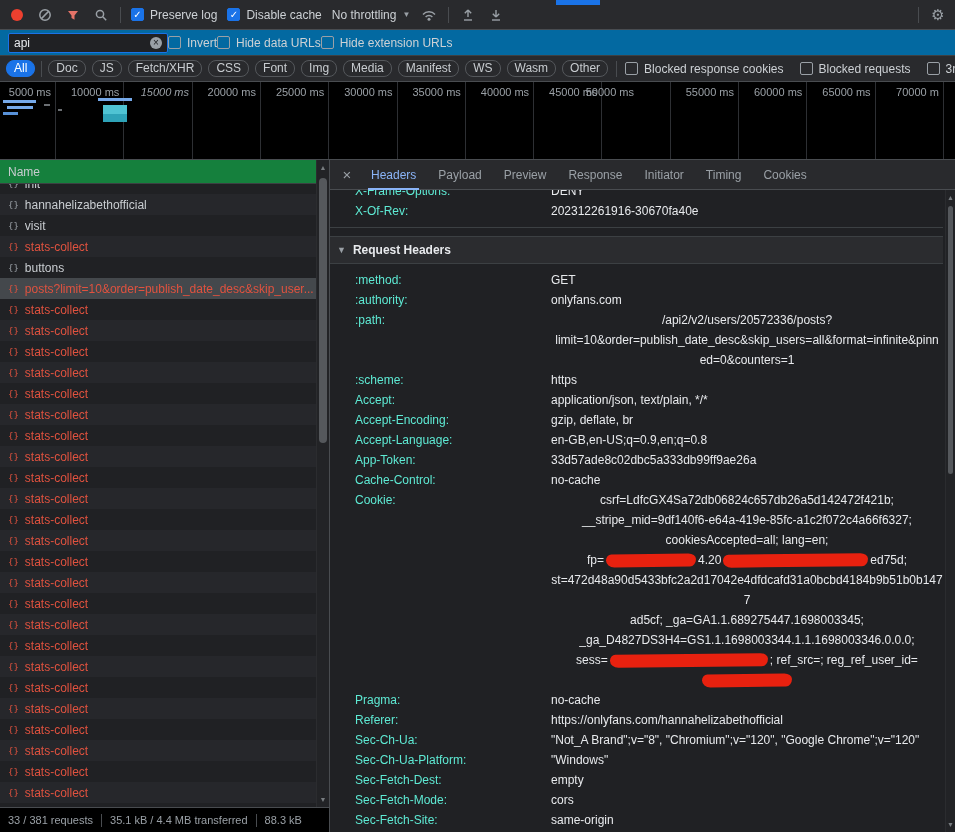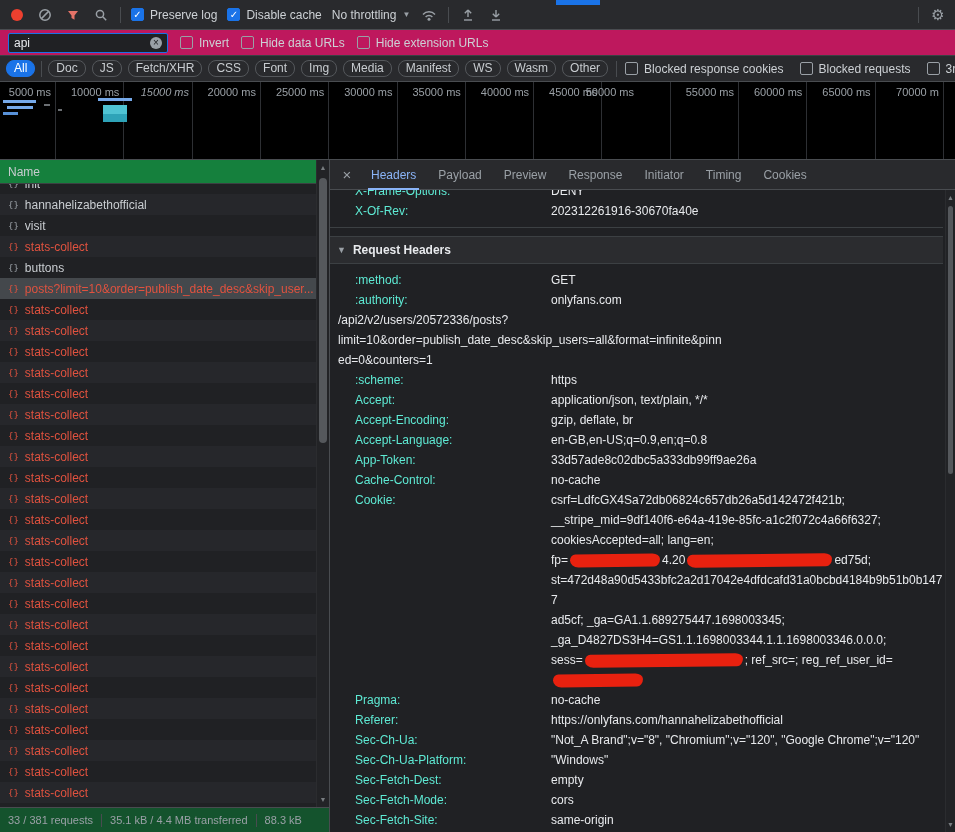--- a/index.html
+++ b/index.html
@@ -21,22 +21,22 @@
               display:inline-flex; align-items:center; justify-content:center; font-size:10px; line-height:1; color:transparent; }
   .checkbox.checked { background:var(--accent-blue,#1a73e8); border-color:var(--accent-blue,#1a73e8); color:#fff; }
   .cb-item { display:flex; align-items:center; gap:6px; color:#cdd1d5; white-space:nowrap; }
   .dropdown { display:flex; align-items:center; gap:6px; color:#cdd1d5; }
   .caret { font-size:8px; color:#9aa0a6; }
   .spacer { flex:1; }
   .gear { font-size:15px; color:#9aa0a6; }
   .top-artifact { position:absolute; left:556px; top:0; width:44px; height:5px; background:var(--accent-blue,#1a73e8); z-index:5; }
 
   
-  .filter-row { height:26px; background:#be185d; border-bottom:1px solid #3c4043;
-                display:flex; align-items:center; gap:12px; padding:0 8px; }
+  .filter-row { height:26px; background:#0369a1; border-bottom:1px solid #3c4043;
+                display:flex; align-items:center; gap:0; padding:0 8px; }
   .filter-input { display:flex; align-items:center; width:160px; height:20px; gap:4px;
                   border:1px solid var(--accent-blue,#1a73e8); border-radius:2px; background:#202124; padding:0 5px; }
   .filter-input input { flex:1; min-width:0; background:transparent; border:none; outline:none; color:#e8eaed;
                         font:12px "Liberation Sans","DejaVu Sans",sans-serif; }
   .clear-circle { width:12px; height:12px; border-radius:50%; background:#9aa0a6; color:#202124;
                   font-size:10px; line-height:12px; text-align:center; flex-shrink:0; }
 
   
   .chips-row { height:26px; background:#292a2d; border-bottom:1px solid #494c50;
                display:flex; align-items:center; gap:8px; padding:0 6px; white-space:nowrap; }
@@ -68,40 +68,40 @@
   .rlabel { overflow:hidden; }
 
   
   .scrollbar { position:absolute; top:0; bottom:0; right:0; width:13px; background:#222326; border-left:1px solid #2b2c2f; }
   .scrollbar.thin { width:10px; top:30px; }
   .sb-arrow { position:absolute; left:0; right:0; height:13px; text-align:center; font-size:7px;
               line-height:13px; color:#787c80; }
   .sb-thumb { position:absolute; left:2px; right:2px; border-radius:5px; background:#55585c; }
 
   
-  .status-bar { height:25px; background:#14532d; border-top:1px solid #494c50;
+  .status-bar { height:25px; background:#000000; border-top:1px solid #494c50;
                 display:flex; align-items:center; gap:8px; padding:0 8px; color:#9aa0a6; font-size:11px; white-space:nowrap; overflow:hidden; }
 
   
   .right-col { position:relative; flex:1; display:flex; flex-direction:column; overflow:hidden; }
   .tabs-bar { height:30px; background:#292a2d; border-bottom:1px solid #494c50;
               display:flex; align-items:center; padding:0 4px; flex-shrink:0; }
   .close-x { width:26px; text-align:center; color:#9aa0a6; font-size:15px; }
   .tabs-list { display:flex; height:30px; }
   .tab { padding:0 11px; line-height:30px; color:#9aa0a6; position:relative; white-space:nowrap; }
   .tab.active { color:var(--tab-blue,#8ab4f8); }
   .tab.active::after { content:""; position:absolute; left:8px; right:8px; bottom:0; height:2px;
                        background:var(--tab-blue,#8ab4f8); }
   .details { position:relative; flex:1; overflow:hidden; padding-right:12px; }
   .partial-rows { overflow:hidden; border-bottom:1px solid #3c4043; padding-bottom:6px; }
   .partial-rows .hrow:first-child { margin-top:-9px; }
   .hrow { display:flex; padding-left:8px; }
   .hname { width:196px; flex-shrink:0; color:#5eead4; line-height:20px;margin-left:17px; }
   .hval { flex:1; color:#e8eaed; line-height:20px; word-break:break-all; }
-  .vline { line-height:20px; }
+  .vline { line-height:20px;text-align:center; }
   .section-head { height:28px; margin:8px 0 6px 0; display:flex; align-items:center; gap:7px;
                   background:#2b2c2f; border-top:1px solid #3c4043; border-bottom:1px solid #3c4043;
                   padding-left:7px; font-weight:bold; color:#e8eaed; }
   .tri { font-size:9px; color:#9aa0a6; font-weight:normal; }
   .redact { display:inline-block; height:13px; background:var(--redaction-red,#e8210f);
             border-radius:7px 10px 8px 11px / 8px 7px 10px 9px; vertical-align:middle;
             margin:0 2px; transform:rotate(-0.6deg); }
 </style>
 </head>
 <body>
@@ -439,20 +439,21 @@
         <div>
             <div class="hrow">
               <span class="hname">:method:</span>
               <div class="hval">GET</div>
             </div>
             <div class="hrow">
               <span class="hname">:authority:</span>
               <div class="hval">onlyfans.com</div>
             </div>
             <div class="hrow">
+              <span class="hname">:path:</span>
               <div class="hval">
                 <div class="vline">/api2/v2/users/20572336/posts?</div>
                 <div class="vline">limit=10&amp;order=publish_date_desc&amp;skip_users=all&amp;format=infinite&amp;pinn</div>
                 <div class="vline">ed=0&amp;counters=1</div>
               </div>
             </div>
             <div class="hrow">
               <span class="hname">:scheme:</span>
               <div class="hval">https</div>
             </div>

